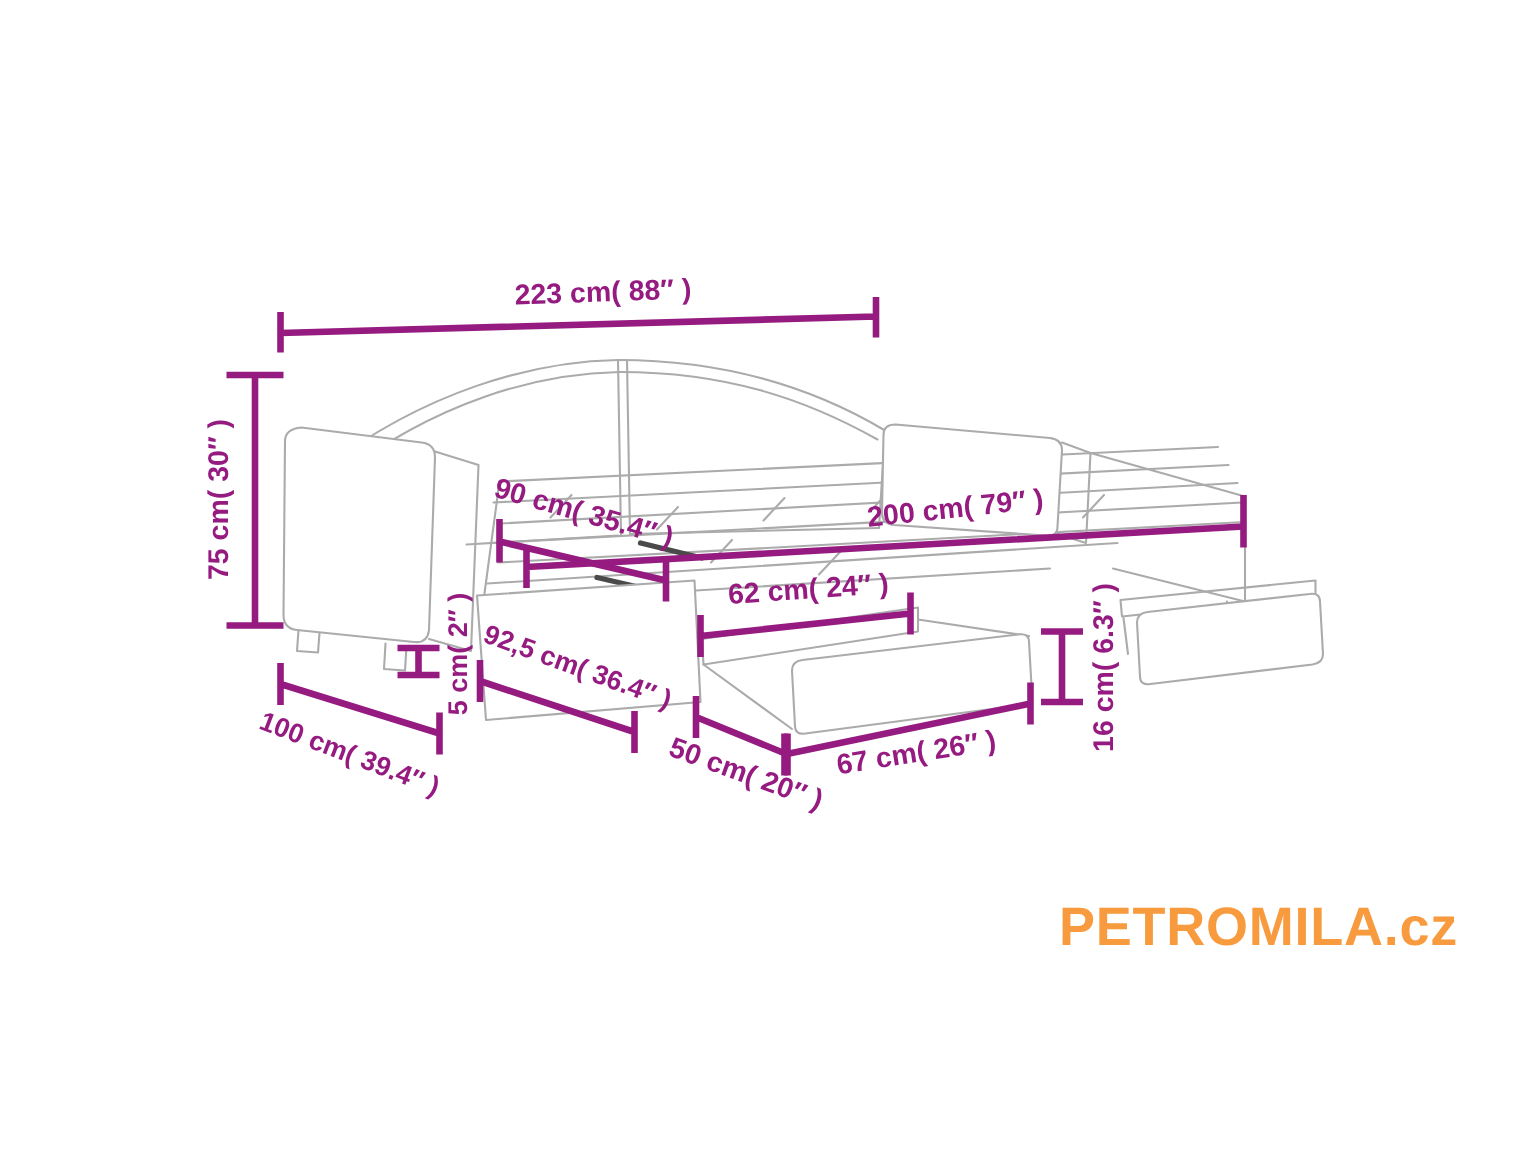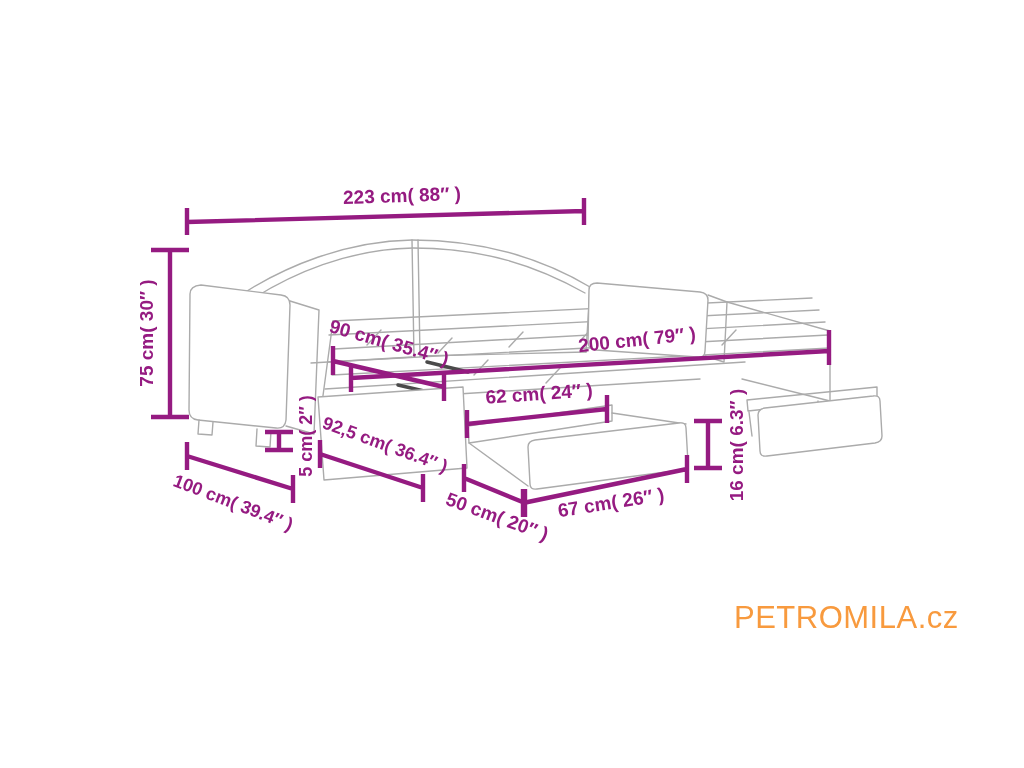--- a/index.html
+++ b/index.html
@@ -35,24 +35,23 @@
     white-space:nowrap;
     letter-spacing:0px;
   }
   .dim.small{font-size:18px;}
   #logo{
     position:absolute;left:706px;top:595px;width:240px;height:46px;
     display:flex;align-items:center;gap:6px;
   }
   #logo .logo-text{
     color:var(--logo-orange,#f89a3e);
-    font-weight:normal;
-    font-size:31px;
+    font-weight:bold;
+    font-size:36px;
     letter-spacing:0.5px;
-    margin-left:28px;
   }
   #logo svg{display:block;}
   #logo .swoosh{fill:var(--logo-orange,#f89a3e);}
 </style>
 </head>
 <body>
 
 <div id="stage">
 
   <svg class="art" width="1024" height="768" viewBox="0 0 1024 768">

